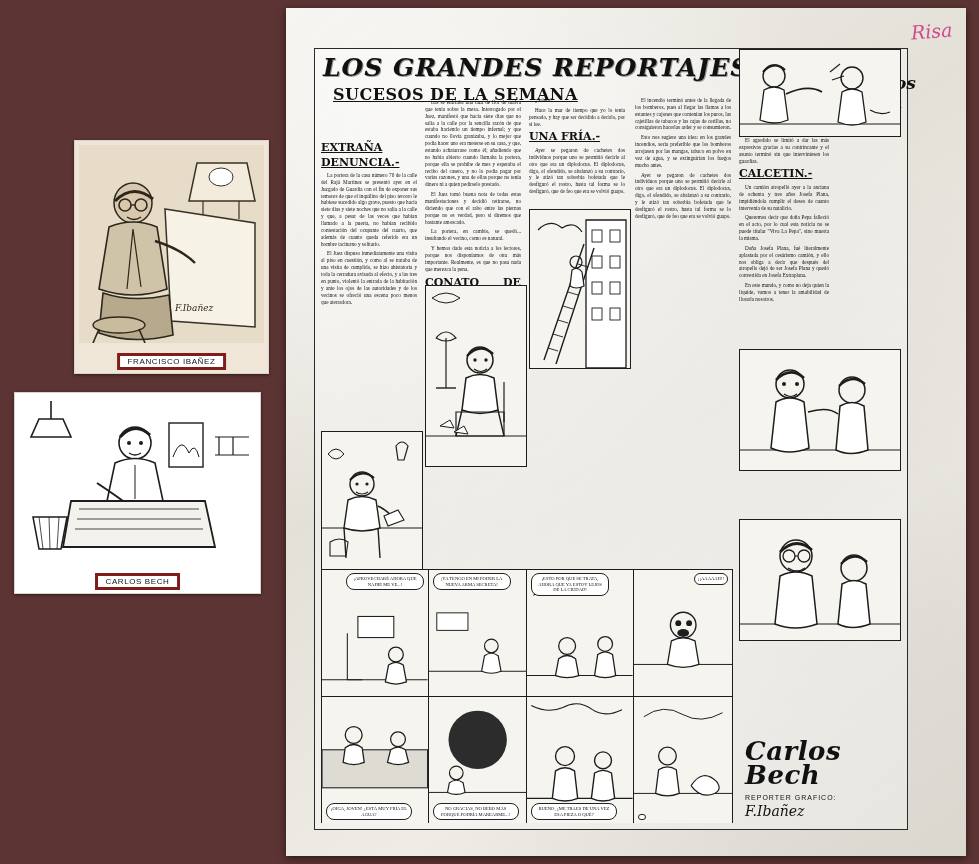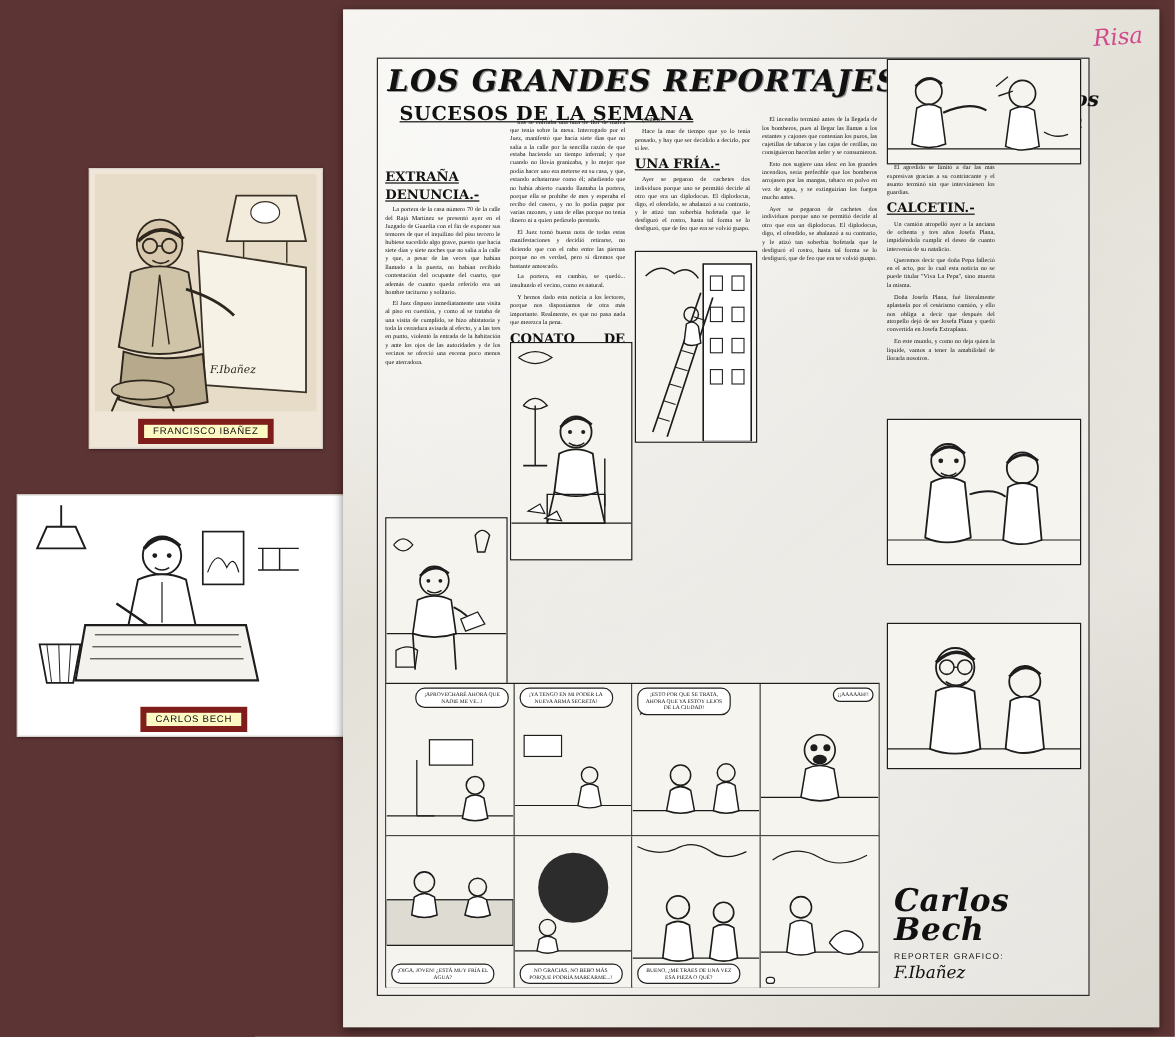--- a/index.html
+++ b/index.html
@@ -10,31 +10,31 @@
   }
   .root{position:relative;width:979px;height:864px;}
 
   
   .photo-card{
     position:absolute;background:#ffffff;
     box-shadow:0 1px 3px rgba(0,0,0,.5);
     border:1px solid #d8d4cc;
   }
   #photo-1{left:74px;top:140px;width:193px;height:232px;background:#efe6d8;}
-  #photo-2{left:14px;top:412px;width:245px;height:200px;background:#ffffff;padding-left:48px;}
+  #photo-2{left:14px;top:392px;width:245px;height:200px;background:#ffffff;}
 
   .photo-img{
     position:absolute;left:4px;top:4px;right:4px;bottom:26px;
     overflow:hidden;
   }
   .caption-box{
     position:absolute;left:50%;transform:translateX(-50%);
-    bottom:3px;border:5px solid #7f1d1d;
+    bottom:3px;border:3px solid #7f1d1d;
     font-size:8px;letter-spacing:.6px;padding:1px 8px;
-    background:#fef9c3;color:#111;white-space:nowrap;text-align:right;
+    background:#ffffff;color:#111;white-space:nowrap;text-align:right;
   }
 
   
   #newspaper{
     position:absolute;left:286px;top:8px;width:680px;height:848px;
     background:#e9e7e1;
     box-shadow:0 2px 8px rgba(0,0,0,.55);
   }
   #paper-texture{
     position:absolute;inset:0;

